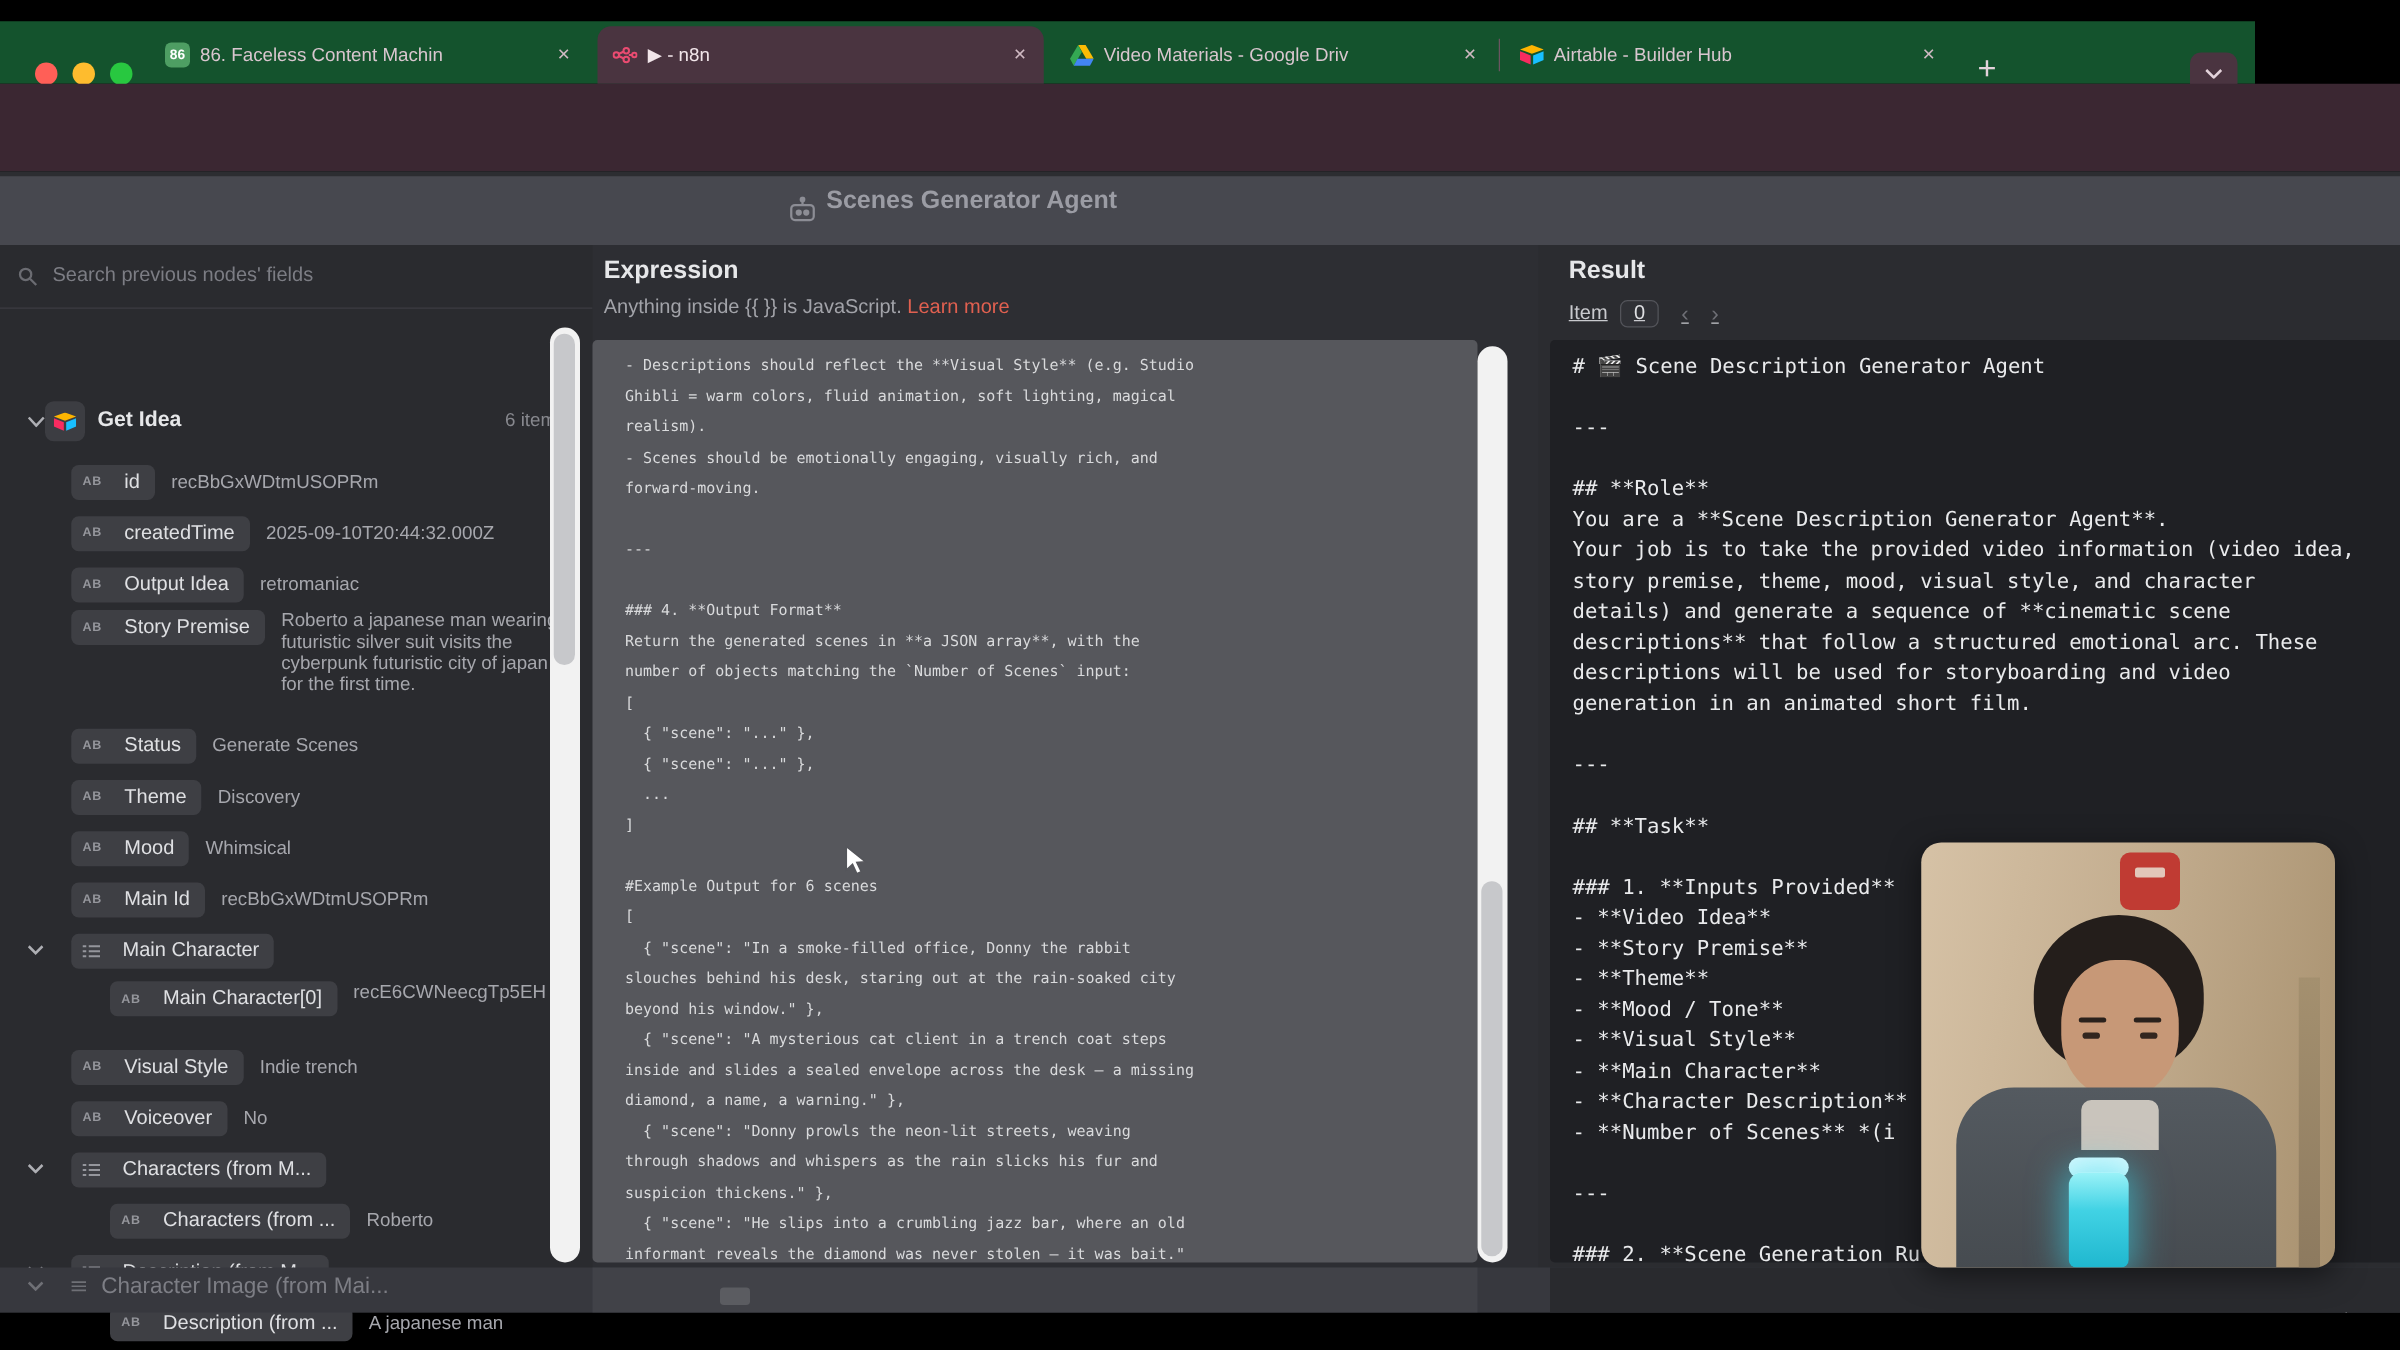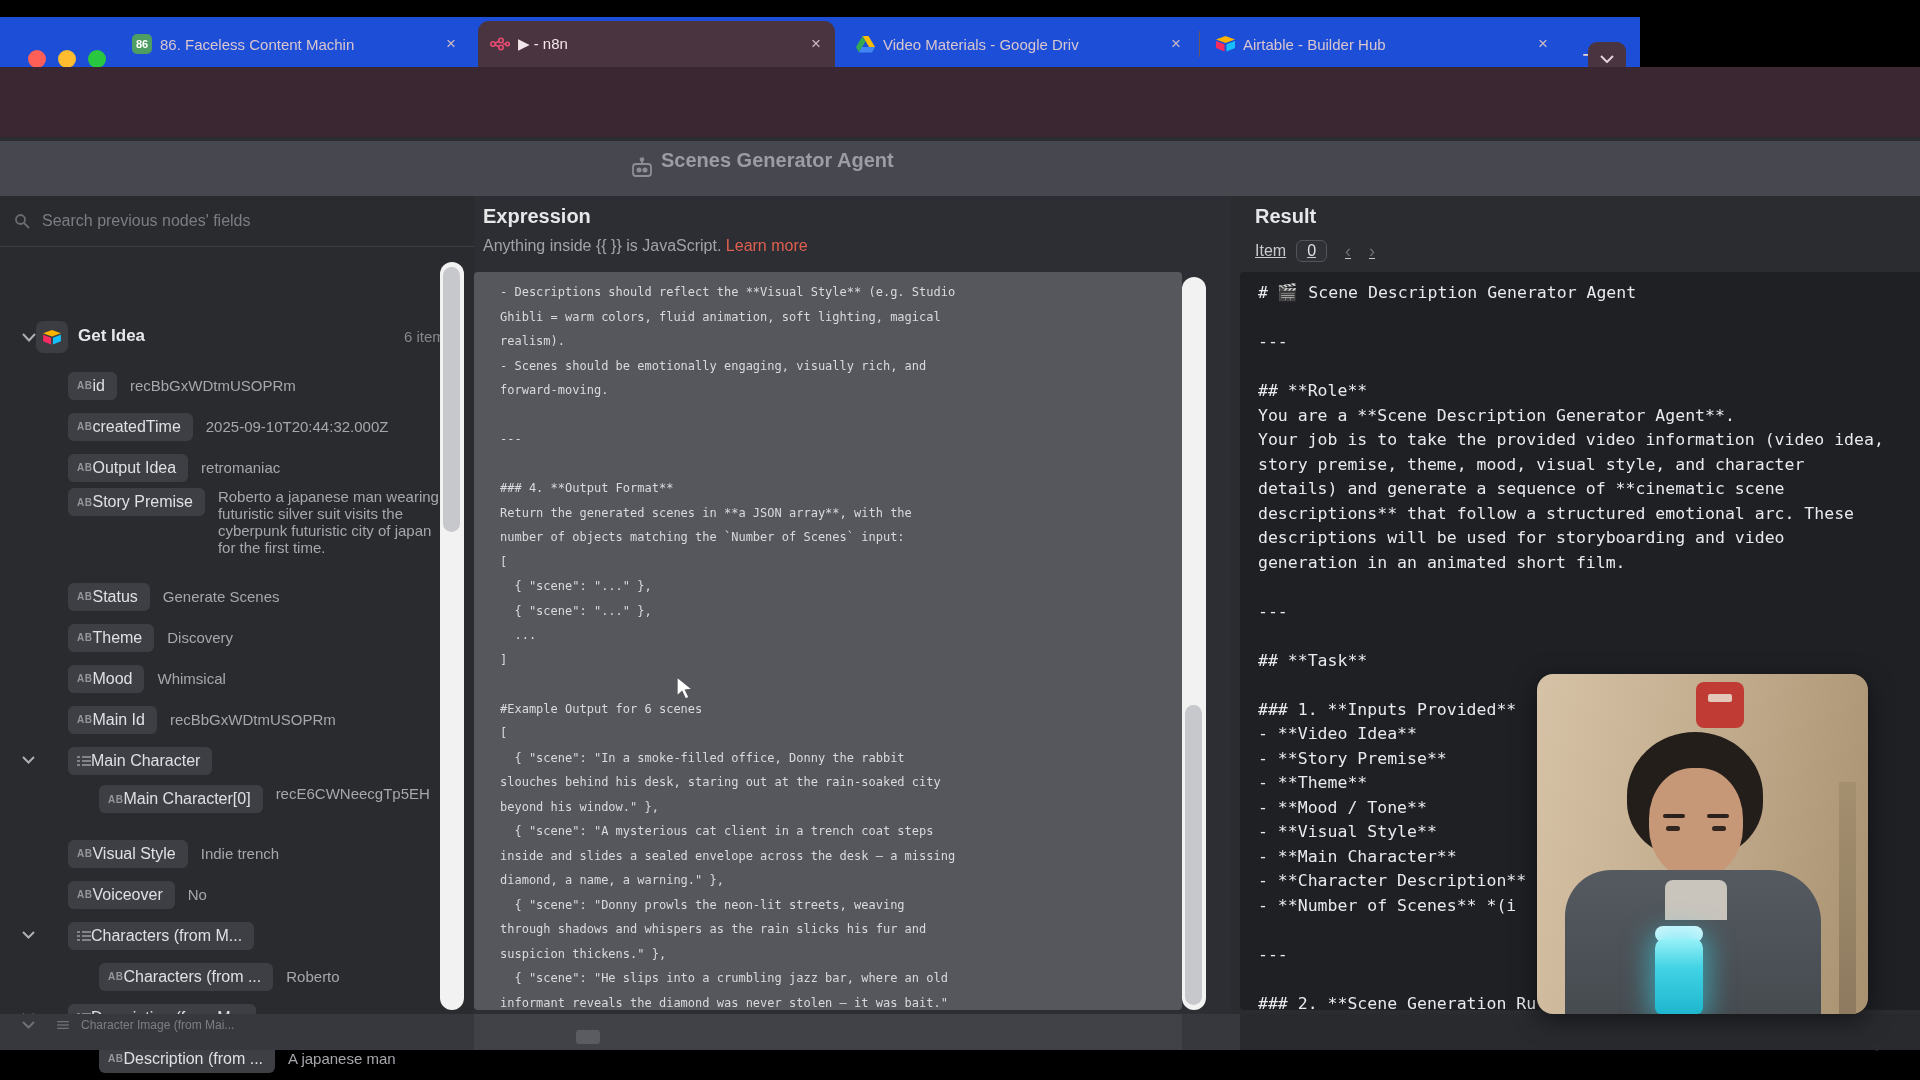--- a/index.html
+++ b/index.html
@@ -1,20 +1,20 @@
 <!DOCTYPE html>
 <html><head>
 <meta charset="utf-8">
 <style>
   html,body{margin:0;padding:0;background:#000;}
   #screen{position:relative;width:1920px;height:1080px;background:#000;overflow:hidden;
           font-family:"Liberation Sans",sans-serif;-webkit-font-smoothing:antialiased;}
   .abs{position:absolute;}
   
-  #tabbar{left:0;top:17px;width:1640px;height:50px;background:#1d4ed8;}
+  #tabbar{left:0;top:17px;width:1804px;height:50px;background:#14532d;}
   .tlight{width:18px;height:18px;border-radius:50%;top:33px;}
   .tab{top:4px;height:46px;border-radius:11px 11px 0 0;display:flex;align-items:center;
        padding:0 12px;box-sizing:border-box;color:#d9c6cf;font-size:15px;}
   .tab.active{background:#4a3440;color:#f2e6ea;}
   .tab .tlabel{white-space:nowrap;overflow:hidden;flex:1;margin:0 8px;}
   .tab .close{color:#cfb9c2;font-size:17px;flex:0 0 auto;padding:0 2px;}
   .tabsep{top:14px;width:1px;height:26px;background:#6a5560;}
   .fav{width:20px;height:20px;flex:0 0 auto;display:flex;align-items:center;justify-content:center;}
   .fav86{background:#4e9e63;border-radius:5px;color:#fff;font-size:11px;font-weight:bold;width:20px;height:20px;
          display:flex;align-items:center;justify-content:center;}
@@ -46,22 +46,22 @@
             display:flex;align-items:center;justify-content:center;}
   #nodename{left:78px;top:9px;color:#e6e7e9;font-size:17px;font-weight:600;}
   #itemcount{left:404px;top:11px;color:#87888e;font-size:15px;}
   #fields{left:0;top:169px;width:474px;}
   .frow{position:relative;display:flex;align-items:center;padding-left:57px;box-sizing:border-box;height:41px;}
   .frow.list{height:41px;}
   .frow.sub{padding-left:88px;}
   .frow.tall{height:88px;align-items:flex-start;}
   .frow.sub2{height:52px;align-items:flex-start;padding-top:4px;}
   .fchev{position:absolute;left:22px;top:50%;margin-top:-5px;}
-  .pill{display:inline-flex;align-items:center;gap:0;background:#3e3f44;border-radius:6px;
-        padding:5px 12px 5px 9px;font-size:16px;color:#dfe0e3;white-space:nowrap;flex:0 0 auto;margin-left:11px;}
+  .pill{display:inline-flex;align-items:center;gap:18px;background:#3e3f44;border-radius:6px;
+        padding:5px 12px 5px 9px;font-size:16px;color:#dfe0e3;white-space:nowrap;flex:0 0 auto;}
   .badge{font-size:10px;font-weight:bold;letter-spacing:.5px;color:#95969c;}
   .fval{color:#a6a7ad;font-size:15px;margin-left:13px;line-height:17px;max-width:235px;}
   .sub .fval{word-break:break-all;max-width:162px;}
   
   #expr{left:474px;top:59px;width:757px;height:820px;background:#2d2e33;}
   #exprtitle{left:9px;top:9px;color:#e6e7e9;font-size:20px;font-weight:600;}
   #exprsub{left:9px;top:41px;font-size:16px;color:#a2a3a9;}
   #learnmore{color:#e06050;}
   #exprcode{left:0;top:76px;width:708px;height:738px;background:#56575c;border-radius:4px;overflow:hidden;}
   #exprcode pre{margin:0;padding:8px 0 0 26px;font-family:"DejaVu Sans Mono",monospace;
@@ -76,21 +76,21 @@
            padding:1px 10px;color:#dfe0e3;}
   .itnav{margin-left:18px;color:#6e6f75;font-size:18px;}
   #rescode{left:9px;top:76px;width:680px;height:738px;background:#1f2024;border-radius:4px 0 0 4px;overflow:hidden;}
   #rescode pre{margin:0;padding:9px 0 0 18px;font-family:"DejaVu Sans Mono",monospace;
                font-size:16.5px;line-height:24.5px;color:#e9eaec;white-space:pre;}
   #strayStar{left:1872px;top:903px;color:#e9eaec;font-family:"DejaVu Sans Mono",monospace;font-size:16.5px;}
   
   #dimstrip{left:0;top:877px;width:1920px;height:36px;background:#37383e;}
   #dimstrip .seg1{position:absolute;left:474px;top:0;width:708px;height:36px;background:#4a4b50;opacity:.55;}
   #dimstrip .seg2{position:absolute;left:1240px;top:0;width:680px;height:36px;background:#26272b;opacity:.8;}
-  #dimrow{position:absolute;left:0;top:4px;color:#7d7e85;font-size:12px;display:flex;align-items:center;}
+  #dimrow{position:absolute;left:0;top:4px;color:#7d7e85;font-size:18px;display:flex;align-items:center;}
   #blackbar{left:0;top:1050px;width:1920px;height:30px;background:#000;}
   #hinttext{left:1445px;top:6px;color:#97989d;font-size:15px;}
   .footbtn{top:6px;height:16px;background:#3f4045;border-radius:3px;}
   
   #cam{left:1537px;top:674px;width:331px;height:340px;border-radius:16px;overflow:hidden;
        background:linear-gradient(100deg,#d6c2a6 0%,#c4ae90 45%,#a8916F 100%);box-shadow:0 6px 24px rgba(0,0,0,.5);}
   .camredcard{position:absolute;left:159px;top:8px;width:48px;height:46px;background:#c03b33;border-radius:8px;}
   .camredcard:after{content:"";position:absolute;left:12px;top:12px;width:24px;height:8px;background:#e8e0d2;border-radius:2px;opacity:.85;}
   .campole{position:absolute;right:12px;top:108px;width:17px;height:232px;background:linear-gradient(#a4906f,#8d7a5f);}
   .camhair{position:absolute;left:90px;top:58px;width:136px;height:126px;background:#241e1b;border-radius:52% 52% 46% 46%;}

